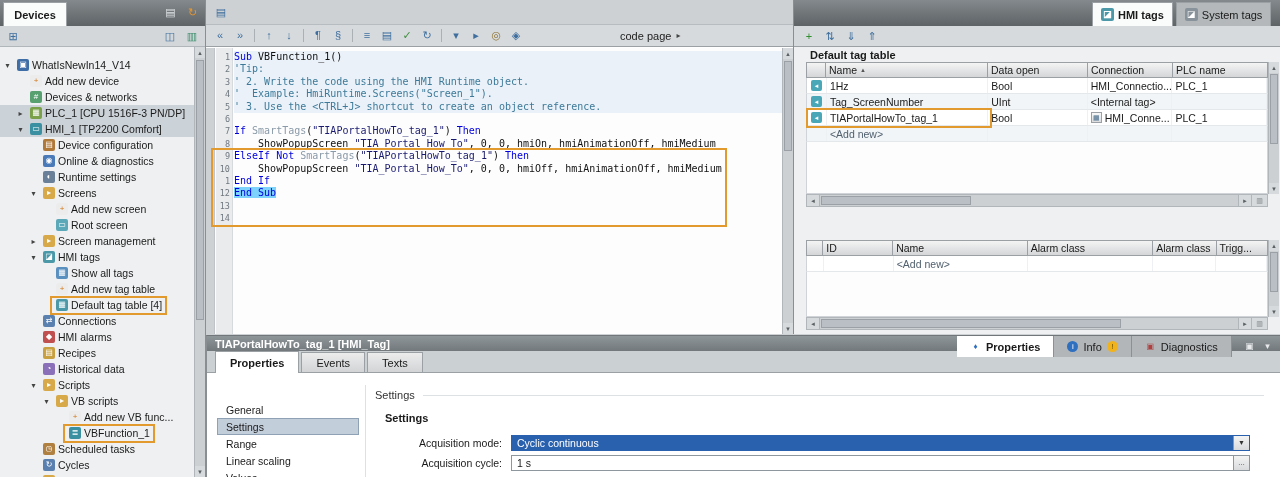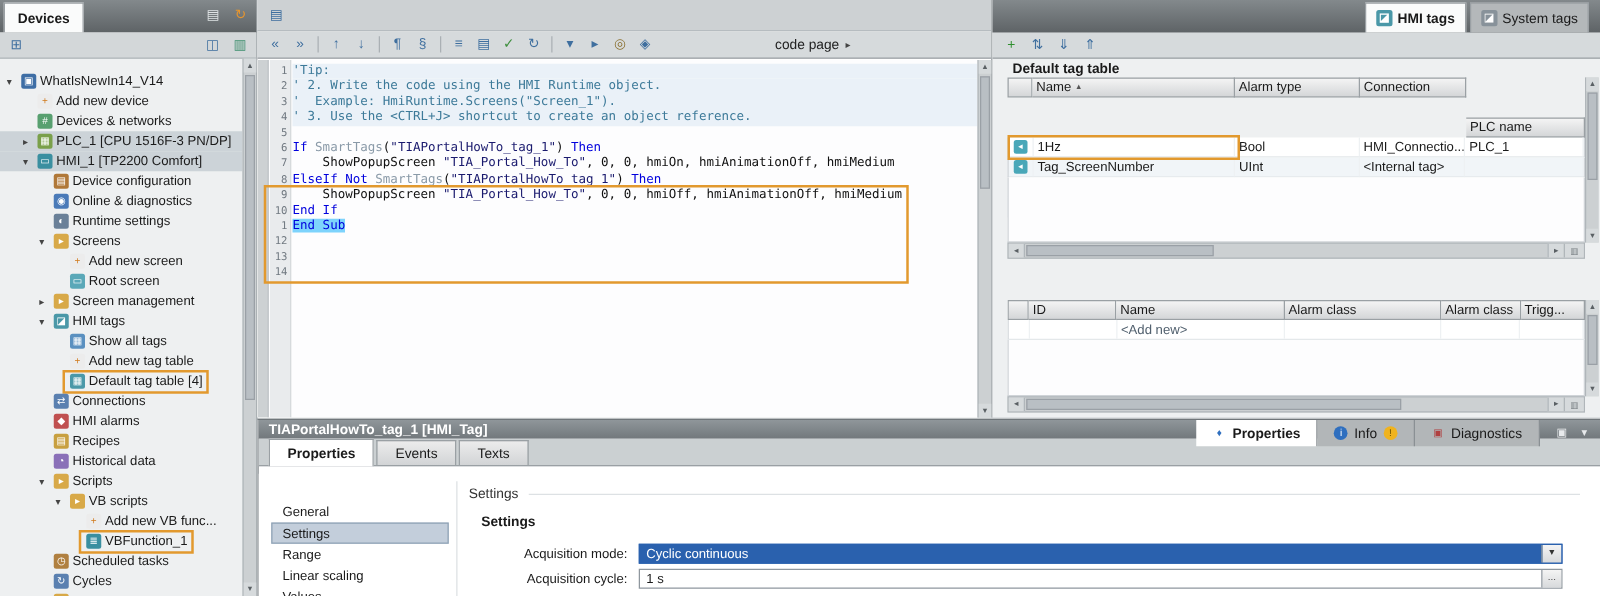--- a/index.html
+++ b/index.html
@@ -406,20 +406,21 @@
           <div class="lnum">7</div>
           <div class="lnum">8</div>
           <div class="lnum">9</div>
           <div class="lnum">10</div>
           <div class="lnum">1</div>
           <div class="lnum">12</div>
           <div class="lnum">13</div>
           <div class="lnum">14</div>
         </div>
       <div class="codecol">
+          <div class="cline tpl"><span class="tk-k">Sub</span><span class="tk-p"> VBFunction_1()</span></div>
           <div class="cline tpl"><span class="tk-c">'Tip:</span></div>
           <div class="cline tpl"><span class="tk-c">' 2. Write the code using the HMI Runtime object.</span></div>
           <div class="cline tpl"><span class="tk-c">'  Example: HmiRuntime.Screens("Screen_1").</span></div>
           <div class="cline tpl"><span class="tk-c">' 3. Use the &lt;CTRL+J&gt; shortcut to create an object reference.</span></div>
           <div class="cline">&nbsp;</div>
           <div class="cline"><span class="tk-k">If</span><span class="tk-p"> </span><span class="tk-f">SmartTags</span><span class="tk-p">(</span><span class="tk-s">"TIAPortalHowTo_tag_1"</span><span class="tk-p">) </span><span class="tk-k">Then</span></div>
           <div class="cline"><span class="tk-p">    ShowPopupScreen </span><span class="tk-s">"TIA_Portal_How_To"</span><span class="tk-p">, 0, 0, hmiOn, hmiAnimationOff, hmiMedium</span></div>
           <div class="cline"><span class="tk-k">ElseIf</span><span class="tk-p"> </span><span class="tk-k">Not</span><span class="tk-p"> </span><span class="tk-f">SmartTags</span><span class="tk-p">(</span><span class="tk-s">"TIAPortalHowTo_tag_1"</span><span class="tk-p">) </span><span class="tk-k">Then</span></div>
           <div class="cline"><span class="tk-p">    ShowPopupScreen </span><span class="tk-s">"TIA_Portal_How_To"</span><span class="tk-p">, 0, 0, hmiOff, hmiAnimationOff, hmiMedium</span></div>
           <div class="cline"><span class="tk-k">End If</span></div>
@@ -455,26 +456,26 @@
       </div>
     <div class="ttitle">Default tag table</div>
     <div class="tagtable">
       <div class="thead">
           <div class="th" style="width: 20px;"></div>
           <div class="th" style="width: 162px;">
             <span>Name</span>
             <span class="sortarrow">▲</span>
           </div>
           <div class="th" style="width: 100px;">
-            <span>Alarm type</span>
+            <span>Data open</span>
           </div>
           <div class="th" style="width: 85px;">
             <span>Connection</span>
           </div>
-          <div class="th" style="width: 95px; margin-top: 32px;">
+          <div class="th" style="width: 95px;">
             <span>PLC name</span>
           </div>
         </div>
       <div>
           <div class="ttr">
             <div class="td tdi" style="width: 20px;">
               <span class="ico rowico" style="background: rgb(73, 167, 184); color: rgb(255, 255, 255);">◂</span>
             </div>
             <div class="td" style="width: 162px;">
               <span>1Hz</span>

